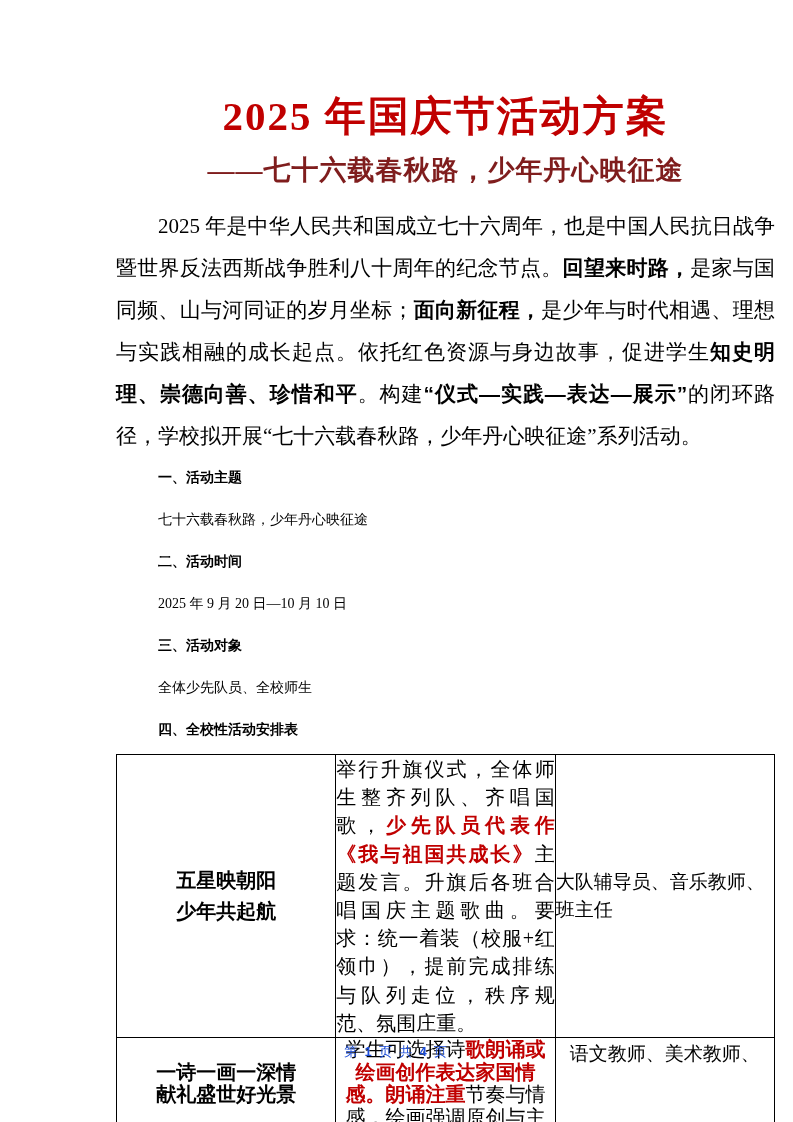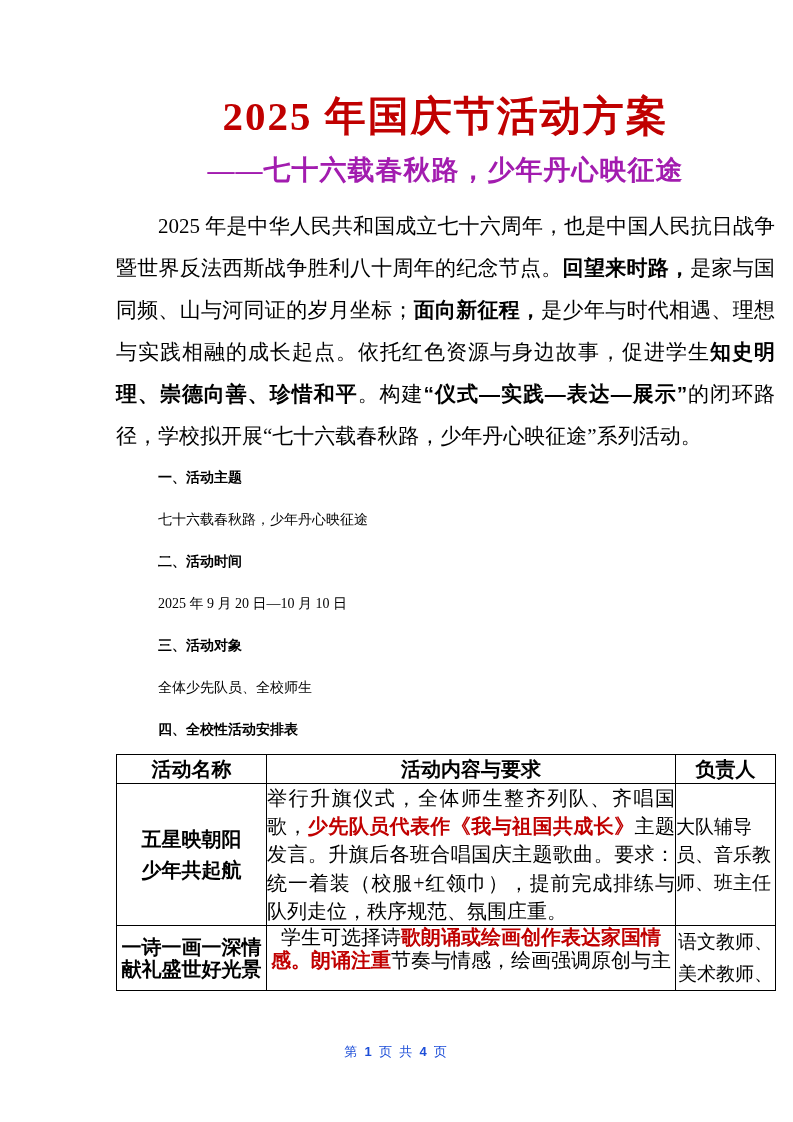--- a/index.html
+++ b/index.html
@@ -29,21 +29,21 @@
     color: #c00000;
     text-align: center;
     letter-spacing: 2px;
     white-space: nowrap;
   }
   .doc-subtitle {
     margin: 5px 0 0 0;
     font-size: 27px;
     line-height: 40px;
     font-weight: bold;
-    color: #a21caf;
+    color: #7f1d1d;
     text-align: center;
     letter-spacing: 1px;
     white-space: nowrap;
   }
   .intro {
     margin: 15px 0 0 0;
     font-size: 21px;
     line-height: 42px;
     text-align: justify;
     text-indent: 2em;
@@ -128,25 +128,20 @@
     <div class="bline h">一、活动主题</div>
     <div class="bline t">七十六载春秋路，少年丹心映征途</div>
     <div class="bline h">二、活动时间</div>
     <div class="bline t">2025 年 9 月 20 日—10 月 10 日</div>
     <div class="bline h">三、活动对象</div>
     <div class="bline t">全体少先队员、全校师生</div>
     <div class="bline h">四、全校性活动安排表</div>
 
     <table class="sched">
       <tbody>
-        <tr>
-          <th class="w1">活动名称</th>
-          <th class="w2">活动内容与要求</th>
-          <th class="w3">负责人</th>
-        </tr>
         <tr class="r1">
           <td class="c1">
             <div>五星映朝阳</div>
             <div>少年共起航</div>
           </td>
           <td class="c2"><span>举行升旗仪式，全体师生整齐列队、齐唱国歌，</span><span class="rb">少先队员代表作《我与祖国共成长》</span><span>主题发言。升旗后各班合唱国庆主题歌曲。要求：统一着装（校服+红领巾），提前完成排练与队列走位，秩序规范、氛围庄重。</span></td>
           <td class="c3">大队辅导员、音乐教师、班主任</td>
         </tr>
         <tr class="r2">
           <td class="c1">

